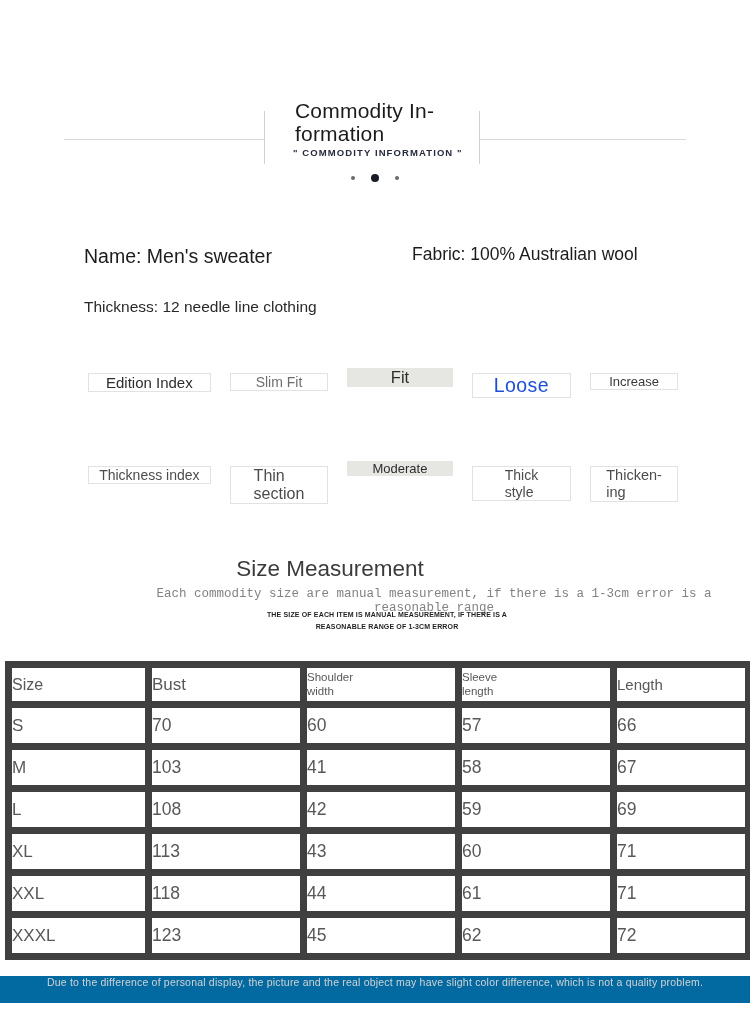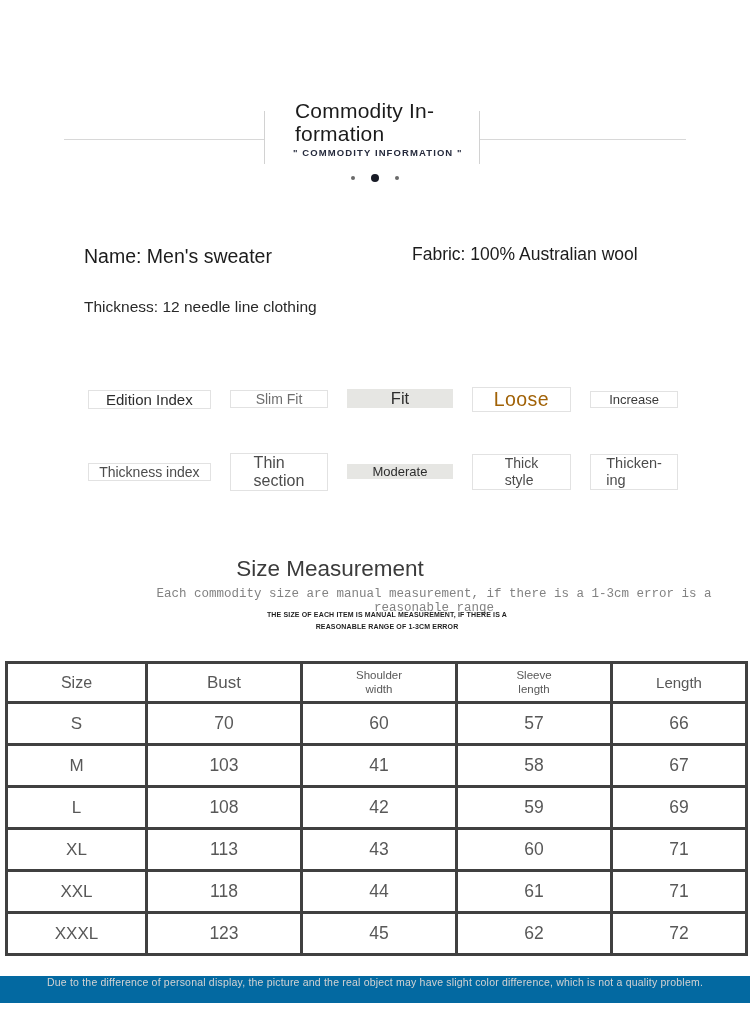--- a/index.html
+++ b/index.html
@@ -31,35 +31,35 @@
   .dot {display:inline-block; border-radius:50%; vertical-align:middle; margin:0 6px;}
   .dot.sm {width:4px; height:4px; background:#6a6a6a;}
   .dot.lg {width:8px; height:8px; background:#181b26;}
 
   
   .product-name {position:absolute; left:84px; top:245px; font-size:19.5px; color:#1c1c1c;}
   .product-fabric {position:absolute; left:412px; top:244px; font-size:17.5px; color:#1c1c1c;}
   .product-thickness {position:absolute; left:84px; top:298px; font-size:15.5px; color:#292929;}
 
   
-  .idx {position:absolute; left:88px; width:590px; display:flex; align-items:center;gap:20px;}
+  .idx {position:absolute; left:88px; width:590px; display:flex; align-items:flex-start;gap:20px;}
   .idx1 {top:373px; height:52px;}
-  .idx2 {top:446px; height:52px;}
+  .idx2 {top:466px; height:52px;}
   .idx .cell {
     background:#ffffff; border:1px solid #e2e2e2; box-sizing:border-box;
     display:flex; align-items:center; justify-content:center; text-align:center;
   }
   .idx .cell + .cell {margin-left:-1px;}
   .idx .cell.hl {border:none; background:#e6e6e3; margin-top:-5px; margin-bottom:-4px; z-index:1;}
   .idx .cell .inner {display:inline-block; text-align:left;}
   .w1{width:137px;} .w2{width:110px;} .w3{width:118px;} .w4{width:111px;} .w5{width:98px;}
   .t-label1{font-size:15px; color:#2d2d2d;}
   .t-slim{font-size:14px; color:#6e6e6e;}
   .t-fit{font-size:16.5px; color:#2d2d2d;}
-  .t-loose{font-size:19.5px; color:#a16207; letter-spacing:0.4px;}
+  .t-loose{font-size:19.5px; color:#1d4ed8; letter-spacing:0.4px;}
   .t-increase{font-size:13px; color:#3a3a3a;}
   .t-label2{font-size:14px; color:#4c4c4c;}
   .t-thin{font-size:16px; color:#4c4c4c; line-height:1.12;}
   .t-moderate{font-size:13px; color:#2d2d2d;}
   .t-thick{font-size:14px; color:#4c4c4c; line-height:1.18;}
   .t-thicken{font-size:14.5px; color:#4c4c4c; line-height:1.18;}
 
   
   .sm-title {position:absolute; left:0; top:556px; width:660px; text-align:center;
     font-size:22.5px; color:#3b3b3b;}
@@ -68,21 +68,21 @@
   .sm-note {position:absolute; left:0; top:609px; width:750px; box-sizing:border-box;
     padding-left:24px; text-align:center; font-size:7px; font-weight:bold;
     line-height:1.65; color:#1f1f1f; letter-spacing:0.15px; white-space:pre-line;}
 
   
   .size-table {
     position:absolute; left:5px; top:661px; width:740px;
     border-collapse:collapse; table-layout:fixed; color:#585858;
   }
   .size-table th, .size-table td {
-    border:3px solid #404040; text-align:center; vertical-align:middle;
+    border:7px solid #404040; text-align:left; vertical-align:middle;
     font-weight:normal; padding:0;
   }
   .size-table thead tr {height:40px;}
   .size-table tbody tr {height:42px;}
   .h-size {font-size:16px;}
   .h-bust {font-size:17px;}
   .h-small {font-size:11.5px; line-height:1.2; white-space:pre-line;}
   .h-length {font-size:15px;}
   .size-table td {font-size:17.5px;}
   .size-table td.c-size {font-size:17px;}

